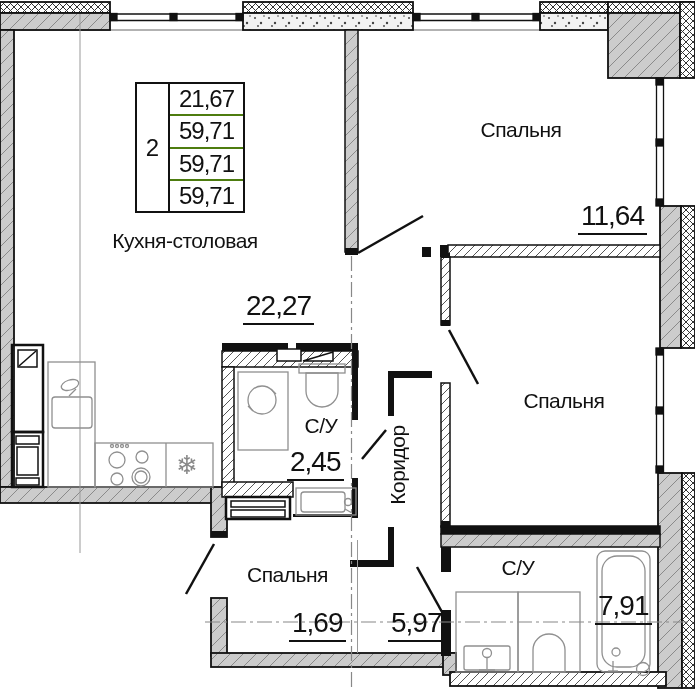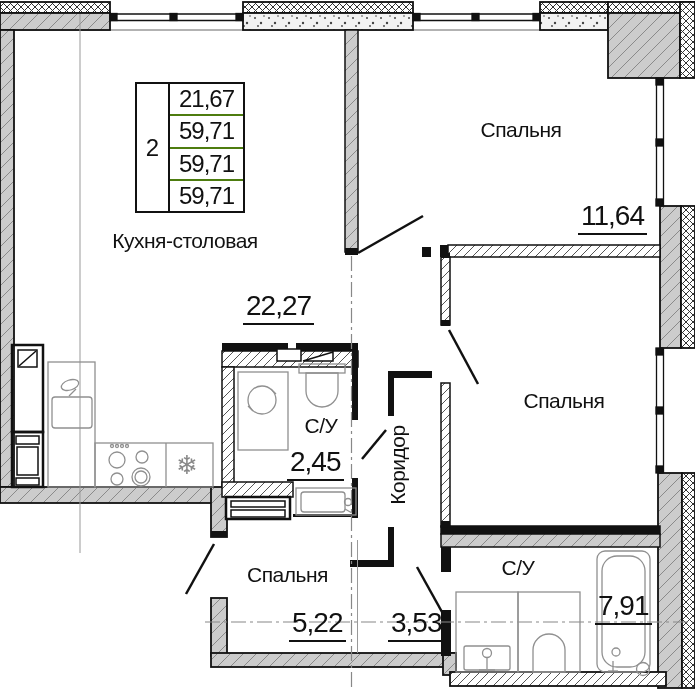--- a/index.html
+++ b/index.html
@@ -237,25 +237,25 @@
     <span>11,64</span></div>
 
   <div class="lbl" style="left:499px;top:389px;width:130px">Спальня</div>
 
   <div class="lbl" style="left:293px;top:414px;width:56px">С/У</div>
   <div class="area" style="left:287px;top:446px;width:66px">
     <span>2,45</span></div>
 
   <div class="lbl vert" style="left:398px;top:465px">Коридор</div>
   <div class="area" style="left:388px;top:607px;width:56px">
-    <span>3,53</span></div>
+    <span>5,97</span></div>
 
   <div class="lbl" style="left:230px;top:563px;width:115px">Спальня</div>
   <div class="area" style="left:289px;top:607px;width:56px">
-    <span>5,22</span></div>
+    <span>1,69</span></div>
 
   <div class="lbl" style="left:490px;top:556px;width:56px">С/У</div>
   <div class="area" style="left:595px;top:590px;width:62px">
     <span>7,91</span></div>
 
   <div class="tbl" style="left:135px;top:82px;width:110px;height:131px">
     <div class="tcol1">2</div>
     <div class="tcol2">
       <div class="tcell first">21,67</div>
       <div class="tcell">59,71</div>

